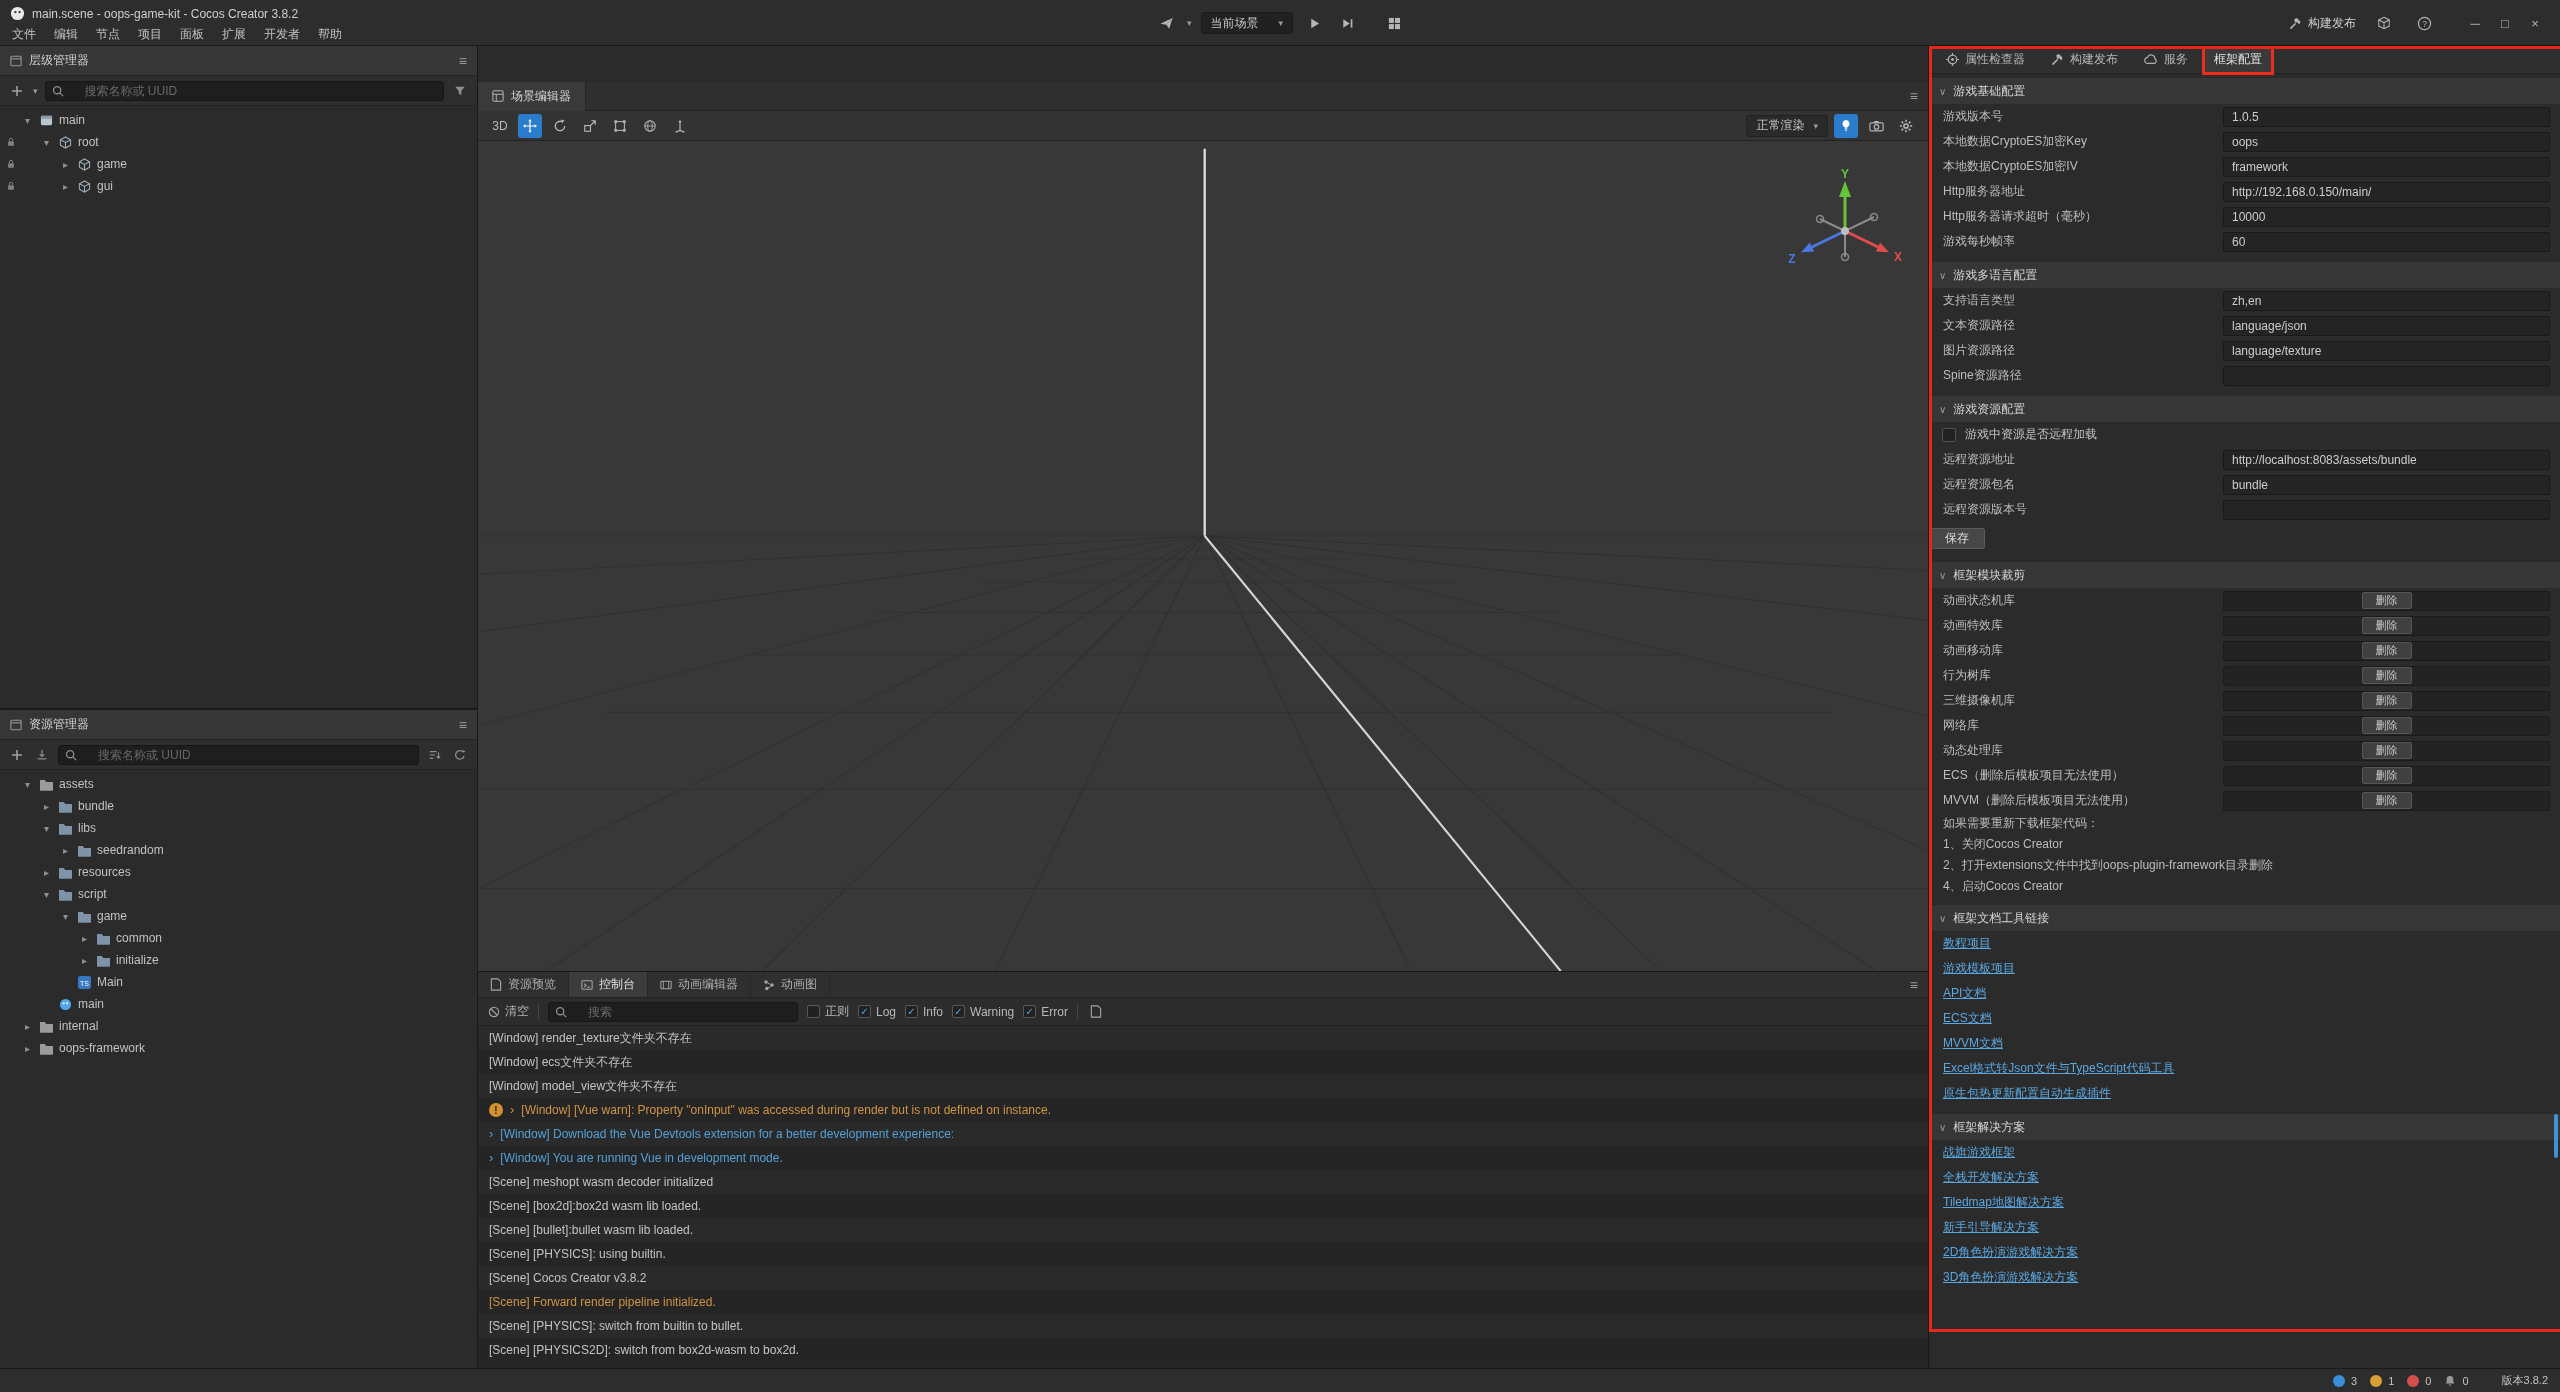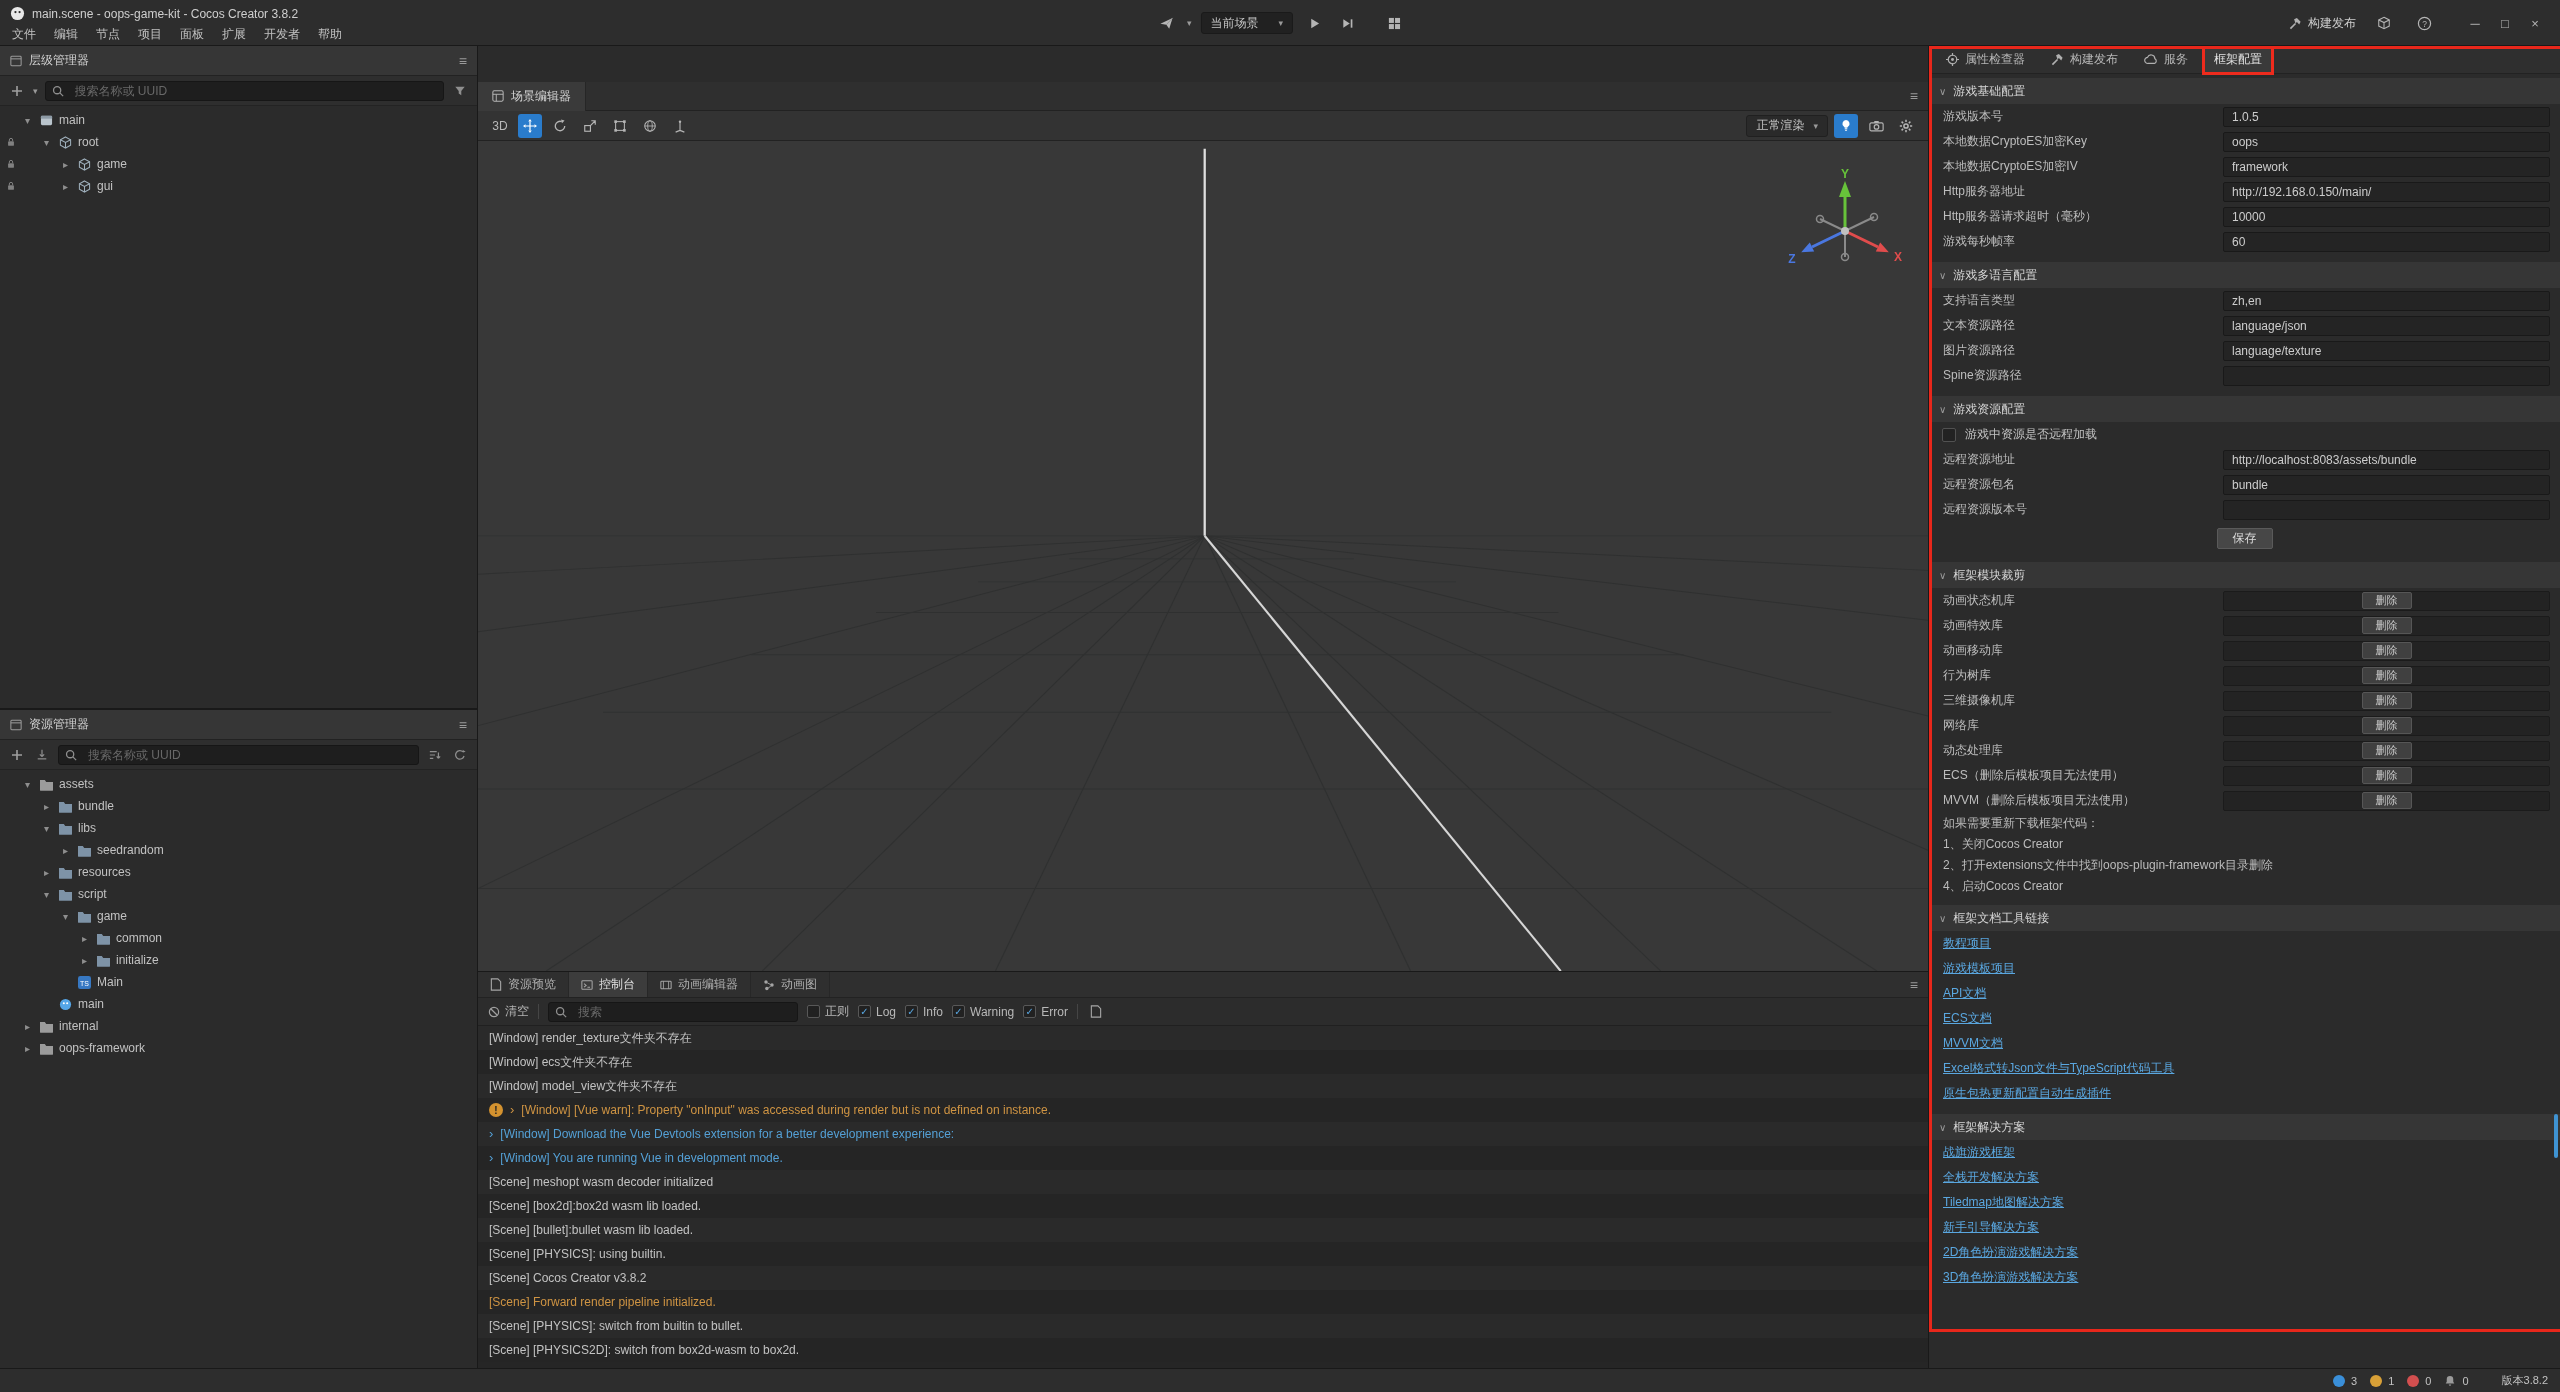--- a/index.html
+++ b/index.html
@@ -29,21 +29,21 @@
   .col-left{width:478px;display:flex;flex-direction:column;border-right:1px solid #191919;background:#2b2b2b;}
   .col-center{flex:1;display:flex;flex-direction:column;min-width:0;margin-top:36px;}
   .col-right{width:632px;position:relative;display:flex;flex-direction:column;border-left:1px solid #191919;background:#2b2b2b;}
 
   
   .panel-header{height:30px;background:#363636;border-bottom:1px solid #222;display:flex;align-items:center;gap:7px;padding:0 10px;flex-shrink:0;}
   .ph-title{color:#d2d2d2;}
   .ph-menu{margin-left:auto;color:#9a9a9a;font-size:14px;}
   .panel-toolbar{height:30px;background:#2e2e2e;border-bottom:1px solid #232323;display:flex;align-items:center;gap:7px;padding:0 8px;flex-shrink:0;}
   .icon-btn{display:flex;align-items:center;justify-content:center;min-width:18px;height:20px;color:#9f9f9f;}
-  .search-box{flex:1;height:20px;background:#1e1e1e;border:1px solid #161616;border-radius:3px;display:flex;align-items:center;gap:11px;padding:0 6px;min-width:0;}
+  .search-box{flex:1;height:20px;background:#1e1e1e;border:1px solid #161616;border-radius:3px;display:flex;align-items:center;gap:21px;padding:0 6px;min-width:0;}
   .search-box input{flex:1;background:transparent;border:none;outline:none;color:#c2c2c2;min-width:0;}
   .search-box input::placeholder{color:#686868;}
   #hierarchy-panel{height:664px;display:flex;flex-direction:column;border-bottom:2px solid #191919;}
   #assets-panel{flex:1;display:flex;flex-direction:column;min-height:0;}
   .tree{flex:1;overflow:hidden;padding-top:3px;position:relative;}
   .tree-row{height:22px;display:flex;align-items:center;gap:5px;position:relative;}
   .lock{position:absolute;left:6px;top:6px;opacity:.85;}
   .chev{width:11px;text-align:center;color:#8e8e8e;font-size:10px;flex-shrink:0;}
   .ticon{width:16px;display:flex;justify-content:center;flex-shrink:0;}
   .tlabel{white-space:nowrap;}
@@ -93,21 +93,21 @@
   .sec-header.first{margin-top:2px;}
   .sec-chev{font-size:10px;color:#9a9a9a;}
   .insp-row{height:25px;display:flex;align-items:center;padding:0 10px 0 14px;gap:8px;}
   .insp-label{width:272px;flex-shrink:0;overflow:hidden;white-space:nowrap;color:#bdbdbd;}
   .insp-value{flex:1;min-width:0;display:flex;}
   .insp-input{width:100%;height:20px;background:#242424;border:1px solid #191919;border-radius:2px;color:#cdcdcd;padding:0 8px;outline:none;}
   .module-strip{flex:1;height:20px;background:#232323;border:1px solid #1b1b1b;border-radius:2px;display:flex;align-items:center;justify-content:center;}
   .del-btn{height:17px;padding:0 13px;background:#404040;border:1px solid #565656;border-radius:2px;color:#c9c9c9;font-size:11px;display:flex;align-items:center;}
   .cb-row{height:25px;display:flex;align-items:center;gap:9px;padding:0 10px 0 13px;}
   .insp-cb{width:14px;height:14px;background:#222;border:1px solid #515151;border-radius:2px;flex-shrink:0;}
-  .save-row{height:32px;display:flex;align-items:center;justify-content:center;}
+  .save-row{height:32px;display:flex;align-items:center;justify-content:flex-start;}
   .save-btn{height:21px;padding:0 15px;background:#474747;border:1px solid #5a5a5a;border-radius:2px;color:#dcdcdc;display:flex;align-items:center;}
   .note-row{min-height:21px;display:flex;align-items:center;padding:1px 14px;color:#bcbcbc;white-space:nowrap;}
   .link-row{height:25px;display:flex;align-items:center;padding:0 14px;}
   .link-text{color:#5aa7e0;text-decoration:underline;cursor:pointer;white-space:nowrap;}
   .panel-outline{position:absolute;left:0;top:0;width:800px;height:1286px;border:3px solid #e8271b;pointer-events:none;z-index:60;}
   .scroll-thumb{position:absolute;right:2px;top:1068px;width:4px;height:44px;background:#3f93d2;border-radius:2px;z-index:70;}
 
   
   .statusbar{position:absolute;left:0;bottom:0;width:2560px;height:24px;background:#2d2d2d;border-top:1px solid #191919;display:flex;align-items:center;justify-content:flex-end;gap:6px;padding-right:12px;font-size:11px;z-index:10;}
   .sb-dot{width:12px;height:12px;border-radius:50%;display:inline-block;flex-shrink:0;}

